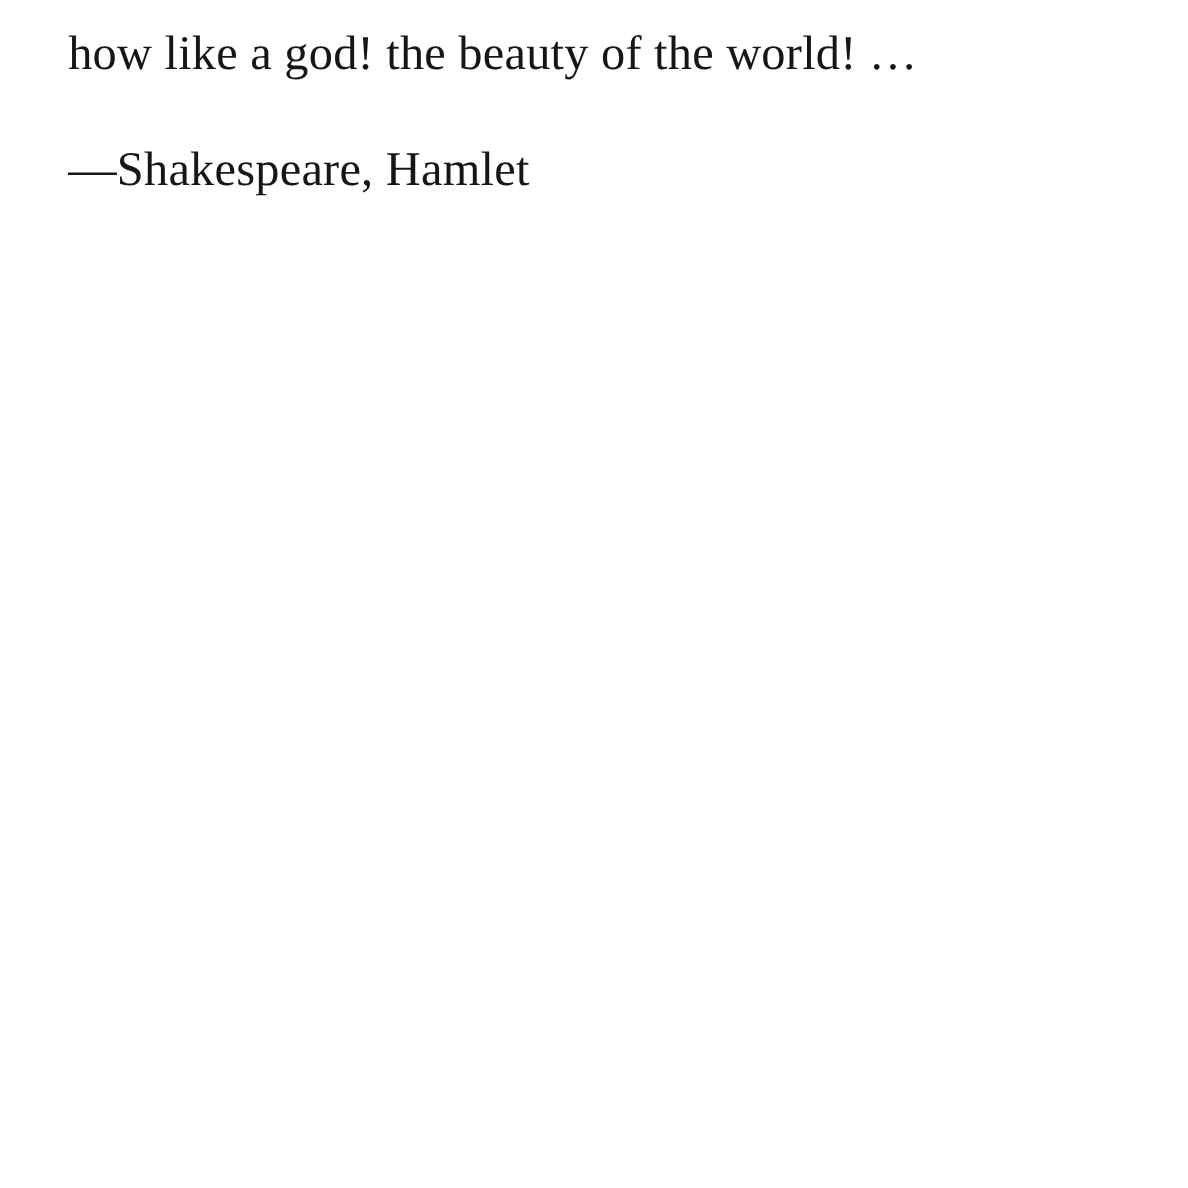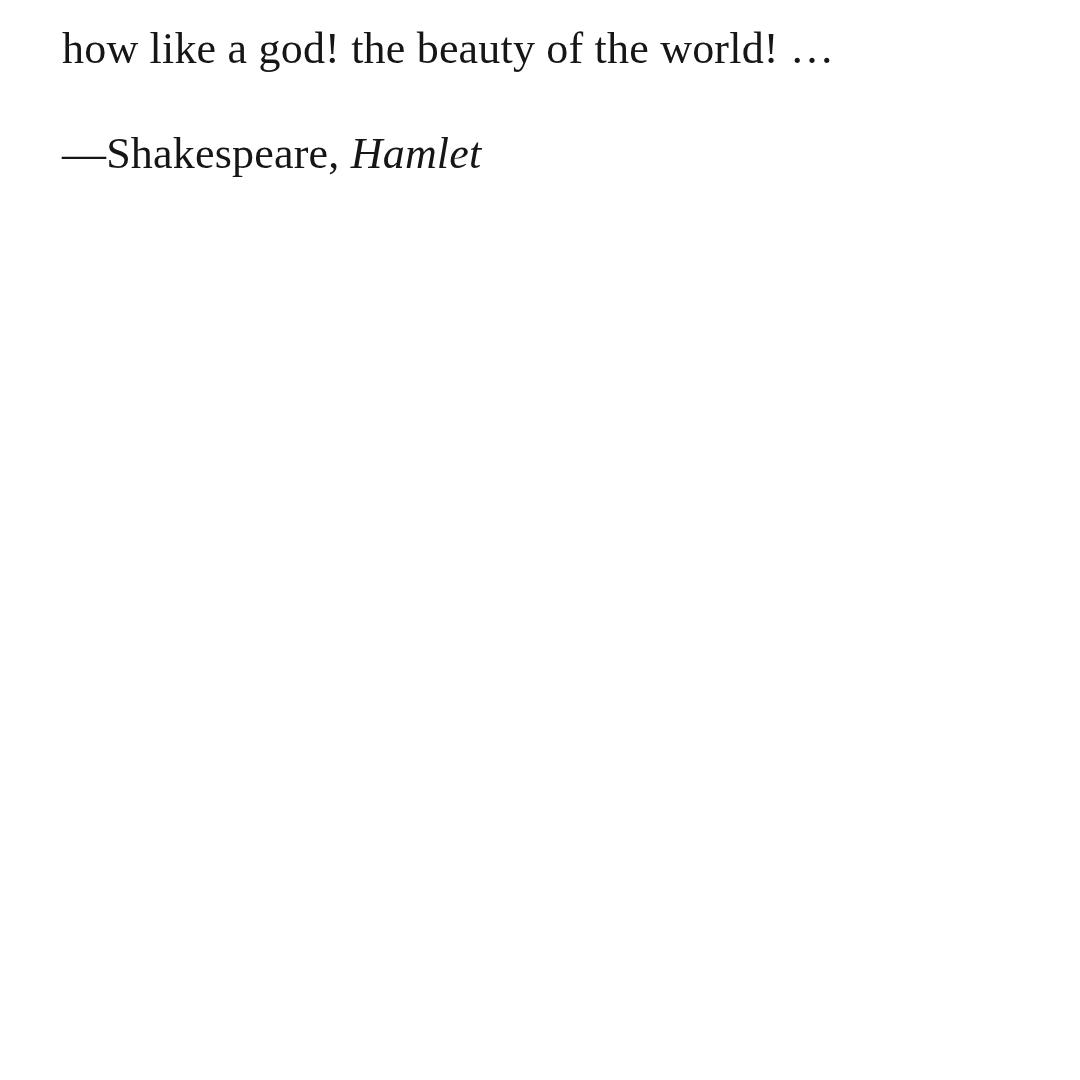--- a/index.html
+++ b/index.html
@@ -30,21 +30,20 @@
     color: #161616;
   }
   .attribution-line {
     margin: 43px 0 0 0;
     font-size: 44px;
     line-height: 1.42;
     letter-spacing: 0.2px;
     color: #161616;
   }
   .work-title {
-    font-style: italic;
     margin-top: 48px;
   }
 </style>
 </head>
 <body>
 
 <div class="doc-page">
   <p class="quote-line">how like a god! the beauty of the world! …</p>
   <p class="attribution-line"><span>—Shakespeare, </span><span class="work-title">Hamlet</span></p>
 </div>

